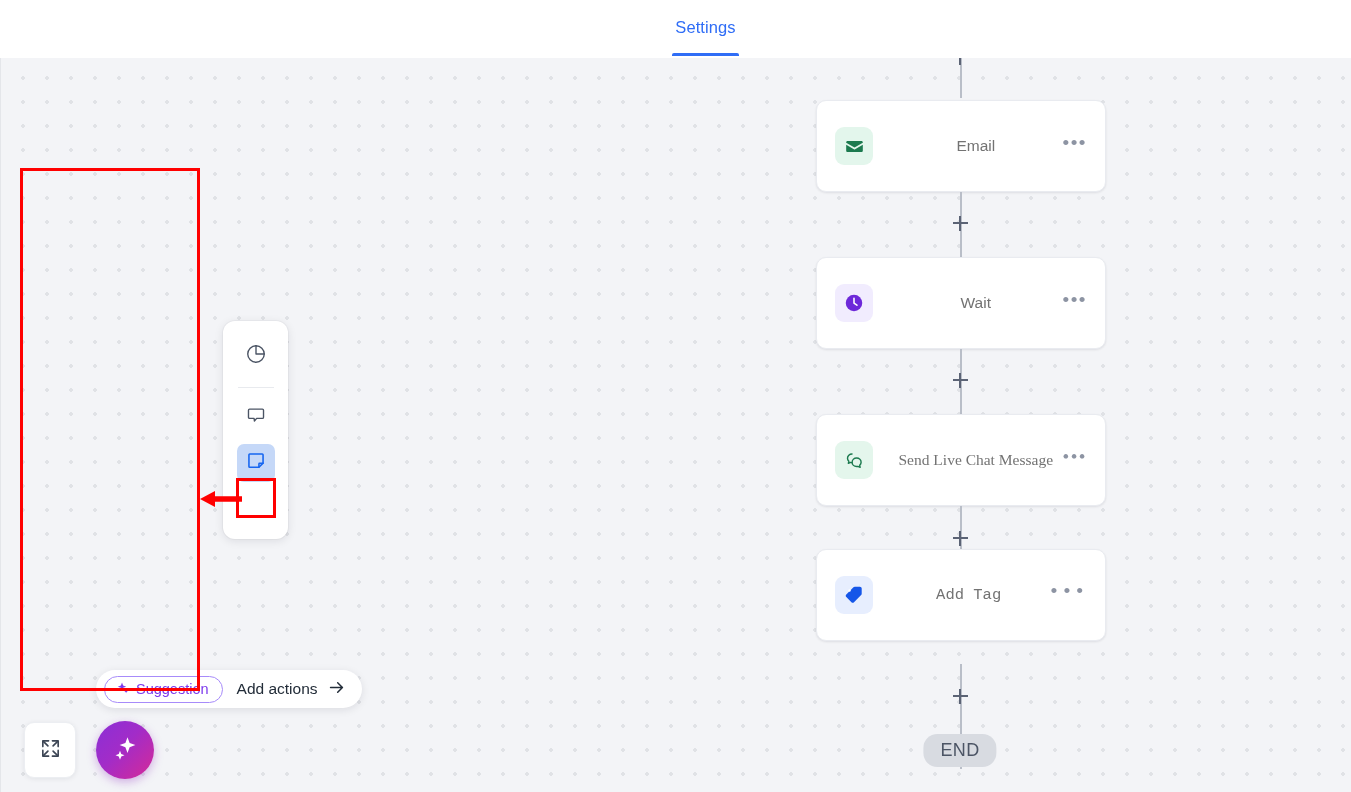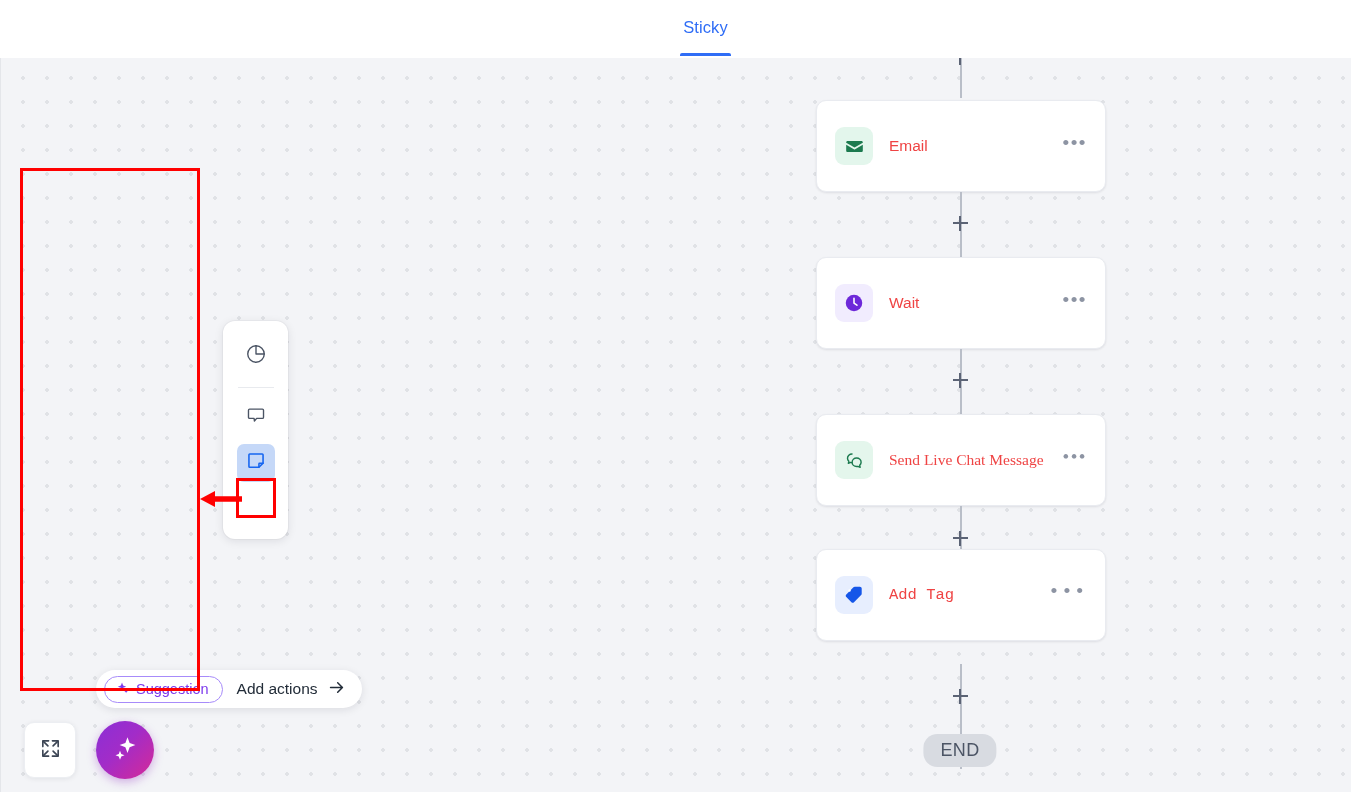--- a/index.html
+++ b/index.html
@@ -54,22 +54,22 @@
     box-shadow: 0 1px 3px rgba(16,24,40,.06), 0 1px 2px rgba(16,24,40,.04);
     display: flex; align-items: center; padding: 0 18px;
     cursor: pointer;
   }
   .node-icon {
     width: 38px; height: 38px; border-radius: 9px;
     display: flex; align-items: center; justify-content: center;
     flex: 0 0 auto;
   }
   .node-label {
-    margin-left: 16px; font-size: 15.5px; color: #ef4444;
-    flex: 1 1 auto; white-space: nowrap;
+    margin-left: 16px; font-size: 15.5px; color: #737373;
+    flex: 1 1 auto; white-space: nowrap; text-align: center;
   }
   .node-dots {
     font-size: 19px; color: #8d94a3; letter-spacing: 1.5px;
     line-height: 10px; padding-bottom: 6px; cursor: pointer;
   }
   .plus {
     position: absolute; left: 144px; transform: translateX(-50%);
     width: 22px; height: 22px; cursor: pointer;
     display: flex; align-items: center; justify-content: center;
   }
@@ -177,21 +177,21 @@
   }
 </style>
 </head>
 <body>
 
 <div id="app">
 
   <div class="topbar">
     <div class="tabs">
       <div class="tab active">
-        <span>Sticky</span>
+        <span>Settings</span>
       </div>
     </div>
   </div>
 
   <div class="canvas">
 
     <div class="flow">
 
       <div class="flow-line" style="top:-10px;height:50px;"></div>
       <div class="plus" style="top:-12px;"></div>

